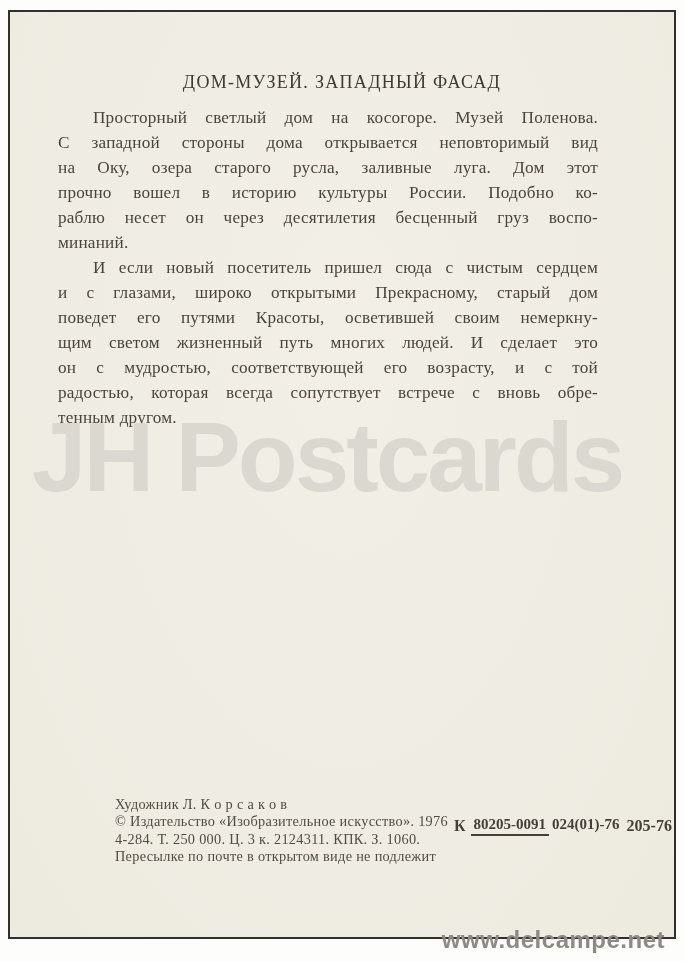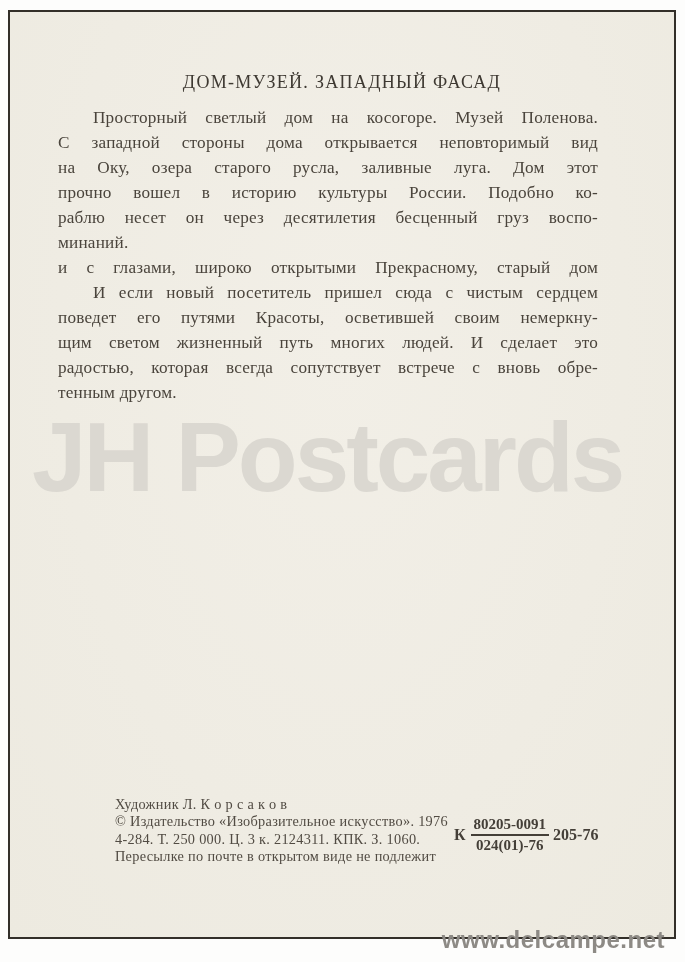--- a/index.html
+++ b/index.html
@@ -85,21 +85,21 @@
     top: 803px;
     display: flex;
     align-items: center;
     gap: 5px;
     font-weight: bold;
     color: #443f38;
   }
   .cat-prefix { font-size: 16px; }
   .cat-fraction {
     display: inline-flex;
-    flex-direction: column;
+    flex-direction: row;
     text-align: center;
     font-size: 15px;
     line-height: 19px;
   }
   .cat-num {
     border-bottom: 2px solid #443f38;
     padding: 0 3px 0 3px;
   }
   .cat-den { padding: 0 3px; }
   .cat-suffix { font-size: 16px; margin-left: -1px; }
@@ -141,24 +141,25 @@
 
     <div class="title">ДОМ-МУЗЕЙ. ЗАПАДНЫЙ ФАСАД</div>
 
     <div class="body-text">
       <div class="line first">Просторный светлый дом на косогоре. Музей Поленова.</div>
       <div class="line">С западной стороны дома открывается неповторимый вид</div>
       <div class="line">на Оку, озера старого русла, заливные луга. Дом этот</div>
       <div class="line">прочно вошел в историю культуры России. Подобно ко-</div>
       <div class="line">раблю несет он через десятилетия бесценный груз воспо-</div>
       <div class="line last">минаний.</div>
+      <div class="line first">И если новый посетитель пришел сюда с чистым сердцем</div>
       <div class="line">и с глазами, широко открытыми Прекрасному, старый дом</div>
-      <div class="line first">И если новый посетитель пришел сюда с чистым сердцем</div>
       <div class="line">поведет его путями Красоты, осветившей своим немеркну-</div>
       <div class="line">щим светом жизненный путь многих людей. И сделает это</div>
+      <div class="line">он с мудростью, соответствующей его возрасту, и с той</div>
       <div class="line">радостью, которая всегда сопутствует встрече с вновь обре-</div>
       <div class="line last">тенным другом.</div>
     </div>
 
     <div class="watermark">JH Postcards</div>
 
     <div class="colophon">
       <div>Художник Л.  К о р с а к о в</div>
       <div>© Издательство «Изобразительное искусство». 1976</div>
       <div>4-284. Т. 250 000. Ц. 3 к. 2124311. КПК. З. 1060.</div>

